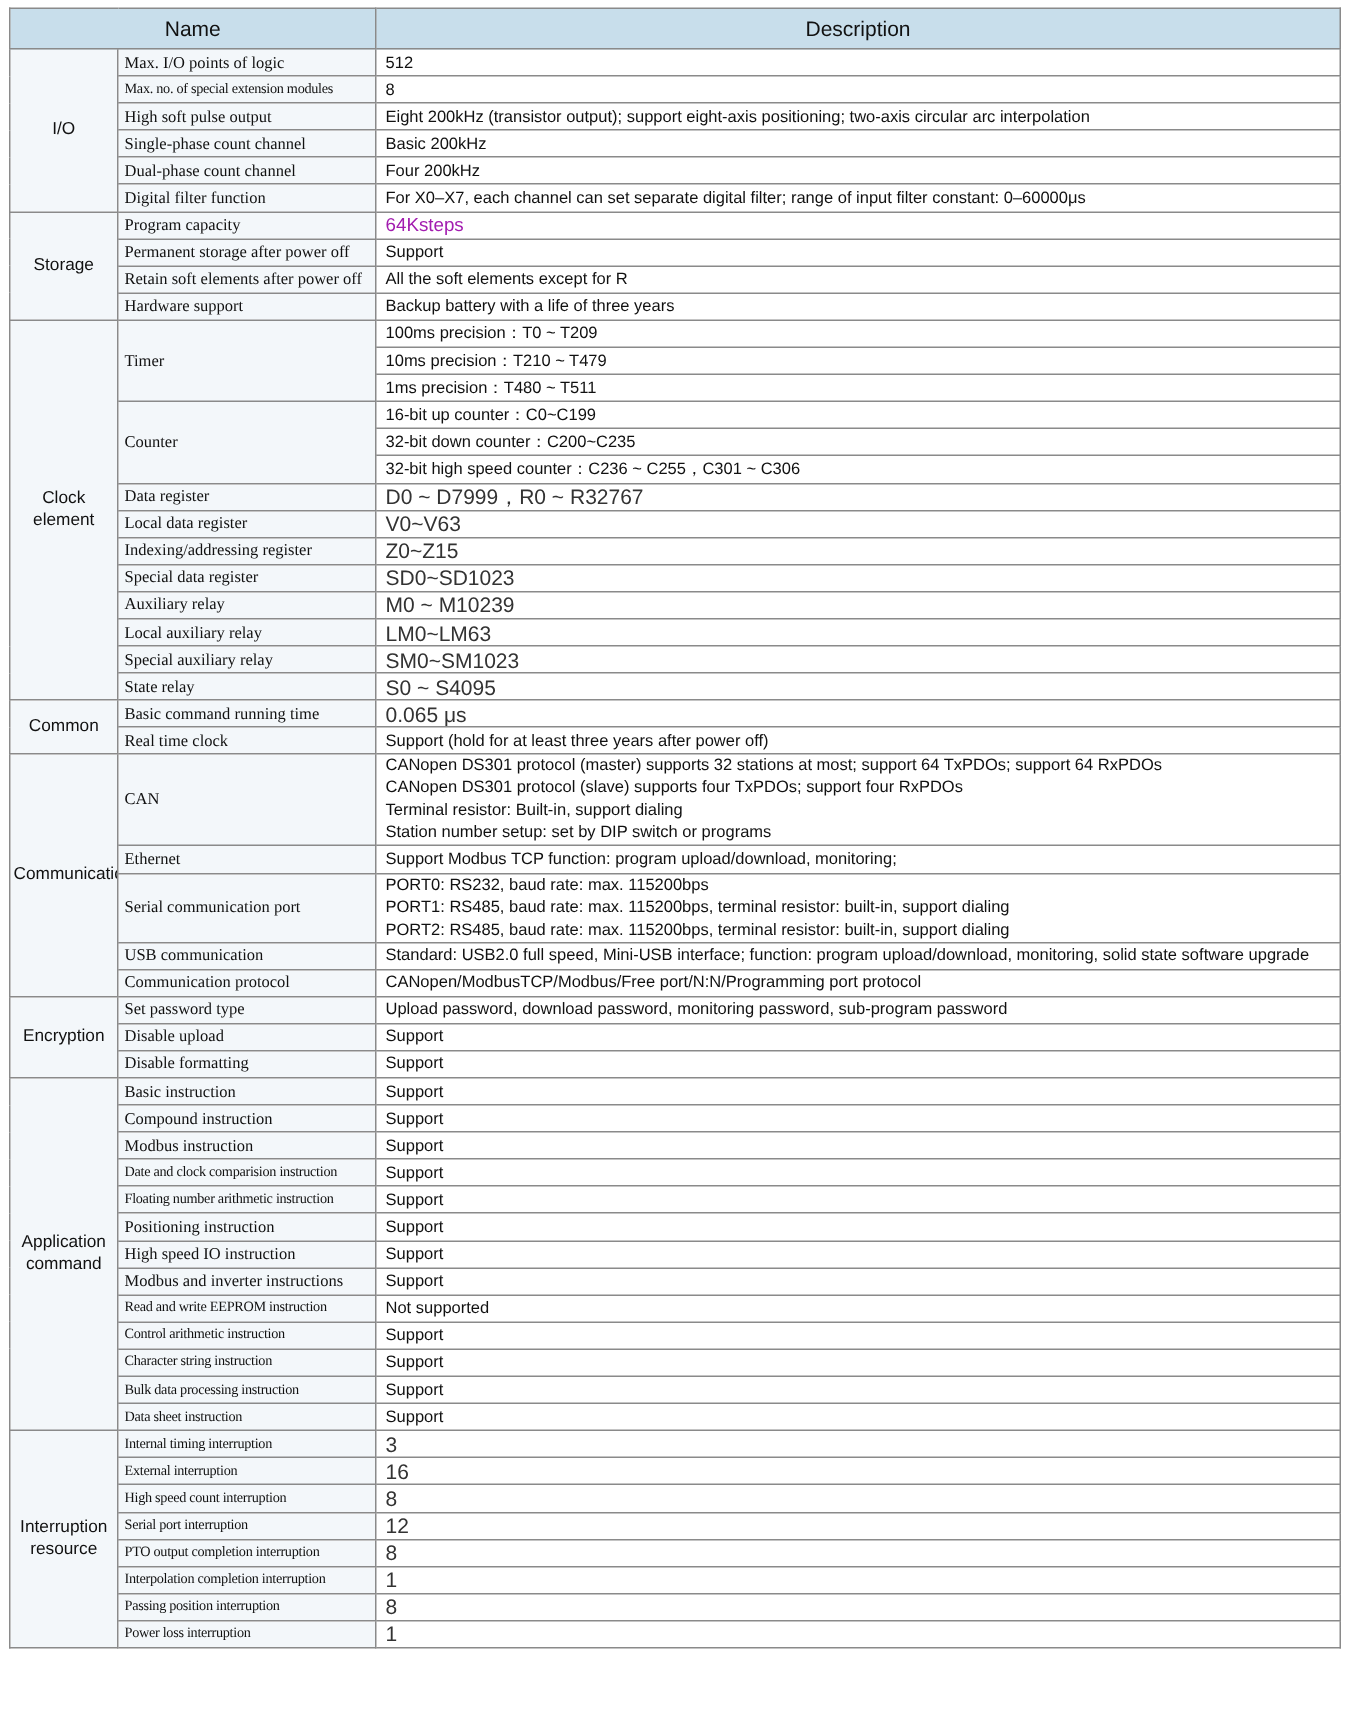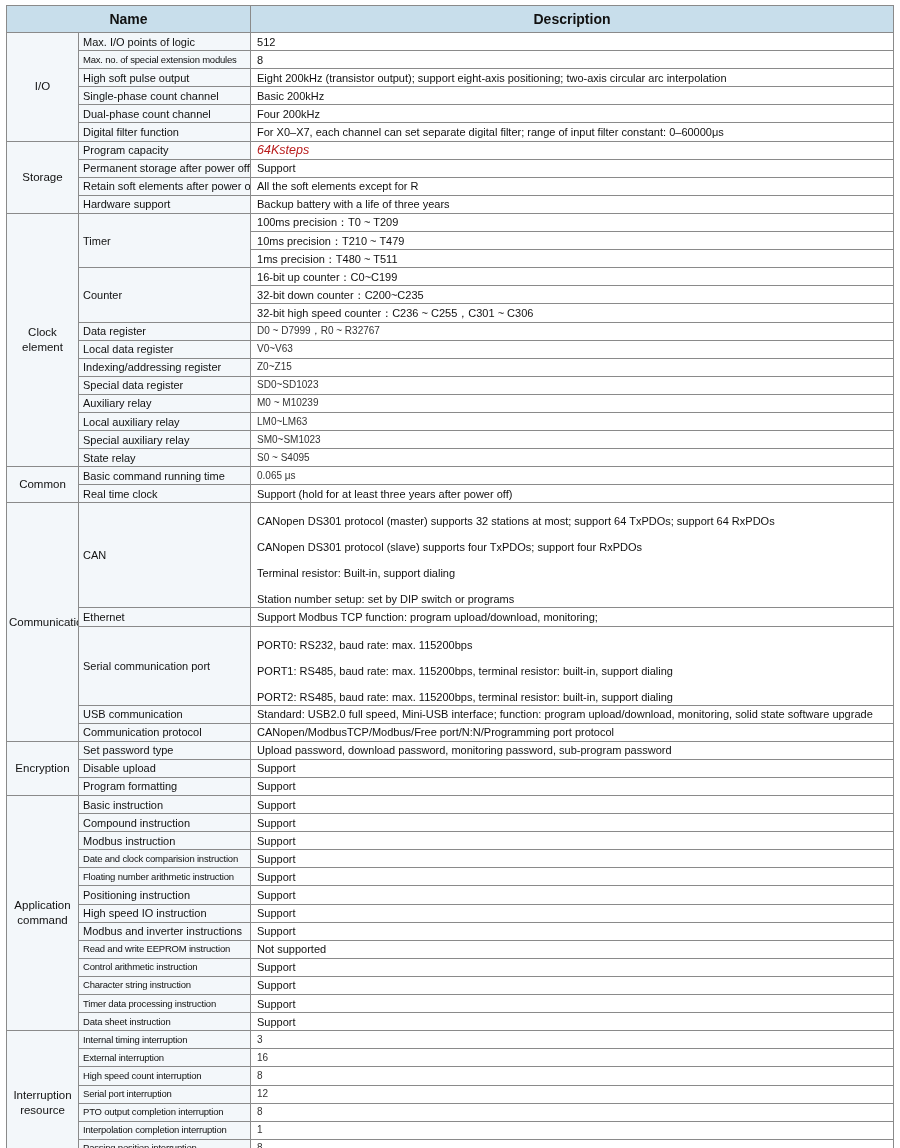--- a/index.html
+++ b/index.html
@@ -1,29 +1,29 @@
 <!DOCTYPE html>
 <html><head>
 <meta charset="utf-8">
 <style>
   html, body { margin:0; padding:0; background:#ffffff; }
   body { width:900px; height:1148px; overflow:hidden; font-family:"Liberation Sans", sans-serif; color:#111; }
   table { position:absolute; left:6px; top:5px; width:888px; border-collapse:collapse; table-layout:fixed; }
   col.c1 { width:72px; }
   col.c2 { width:172px; }
   col.c3 { width:auto; }
-  th { background:#c8deeb; font-weight:bold; font-size:14px; height:26px; border:1px solid #8a8a8a; text-align:center; padding:0; }
+  th { background:#c8deeb; font-weight:normal; font-size:14px; height:26px; border:1px solid #8a8a8a; text-align:center; padding:0; }
   td { border:1px solid #8a8a8a; font-size:11px; padding:0 3px 0 4px; height:17.1px; line-height:14px; vertical-align:middle; white-space:nowrap; overflow:hidden; }
   td.grp { background:#f3f7fa; text-align:center; font-size:11.5px; white-space:normal; line-height:15px; padding:0 2px; }
-  td.lbl { background:#f3f7fa; }
+  td.lbl { background:#f3f7fa;font-family:Liberation Serif, serif; }
   td.lbl.small { font-size:9.5px; letter-spacing:-0.2px; }
   td.desc { padding-left:6px; }
-  td.desc.mono { font-size:10px; color:#333; }
-  td.multi div { line-height:15px;margin-top:11px; }
-  .big { font-size:12.5px; color:#b91c1c;font-style:italic; }
+  td.desc.mono { font-size:14px; color:#333; }
+  td.multi div { line-height:15px; }
+  .big { font-size:12.5px; color:#a21caf; }
 </style>
 </head>
 <body>
 
 <table>
   <colgroup>
       <col class="c1">
       <col class="c2">
       <col class="c3">
     </colgroup>
@@ -171,21 +171,21 @@
       <tr>
         <td class="grp" rowspan="3">Encryption</td>
         <td class="lbl" rowspan="1">Set password type</td>
         <td class="desc multi">Upload password, download password, monitoring password, sub-program password</td>
       </tr>
       <tr>
         <td class="lbl" rowspan="1">Disable upload</td>
         <td class="desc multi">Support</td>
       </tr>
       <tr>
-        <td class="lbl" rowspan="1">Program formatting</td>
+        <td class="lbl" rowspan="1">Disable formatting</td>
         <td class="desc multi">Support</td>
       </tr>
       <tr>
         <td class="grp" rowspan="13">Application command</td>
         <td class="lbl" rowspan="1">Basic instruction</td>
         <td class="desc multi">Support</td>
       </tr>
       <tr>
         <td class="lbl" rowspan="1">Compound instruction</td>
         <td class="desc multi">Support</td>
@@ -220,21 +220,21 @@
       </tr>
       <tr>
         <td class="lbl small" rowspan="1">Control arithmetic instruction</td>
         <td class="desc multi">Support</td>
       </tr>
       <tr>
         <td class="lbl small" rowspan="1">Character string instruction</td>
         <td class="desc multi">Support</td>
       </tr>
       <tr>
-        <td class="lbl small" rowspan="1">Timer data processing instruction</td>
+        <td class="lbl small" rowspan="1">Bulk data processing instruction</td>
         <td class="desc multi">Support</td>
       </tr>
       <tr>
         <td class="lbl small" rowspan="1">Data sheet instruction</td>
         <td class="desc multi">Support</td>
       </tr>
       <tr>
         <td class="grp" rowspan="8">Interruption resource</td>
         <td class="lbl small" rowspan="1">Internal timing interruption</td>
         <td class="desc multi mono">3</td>

